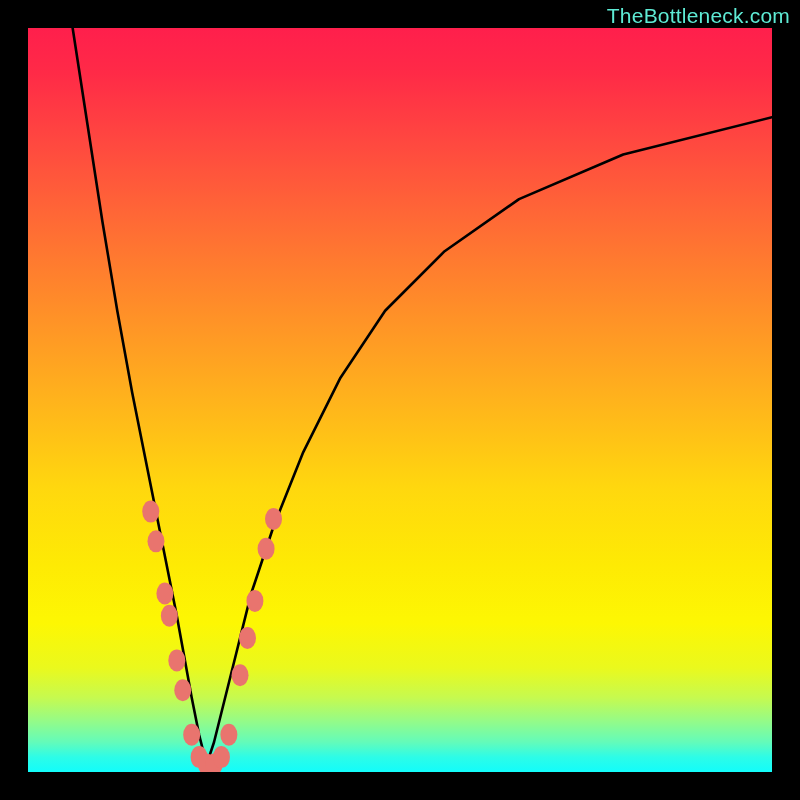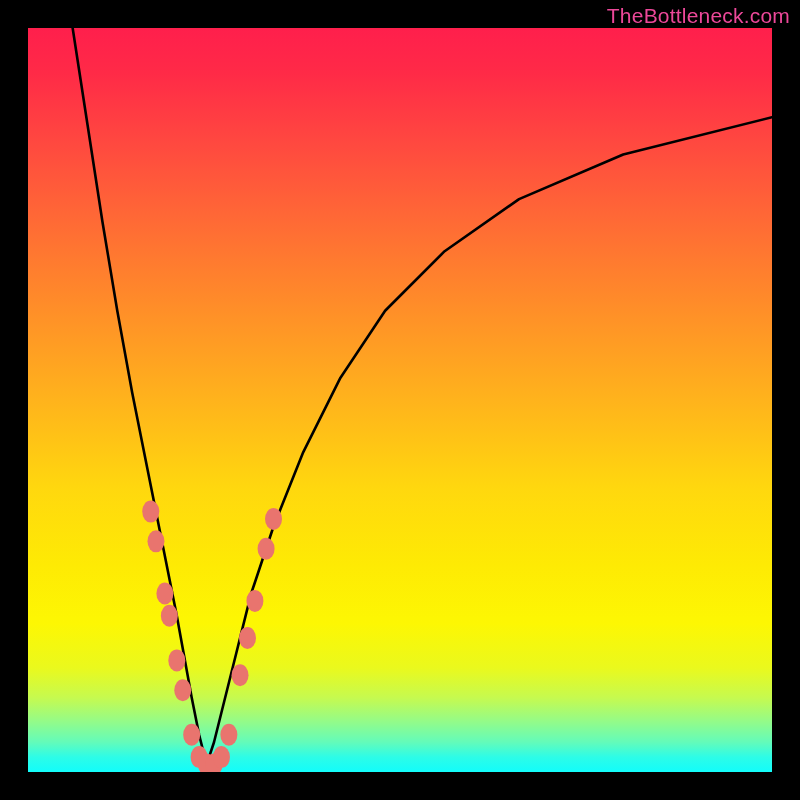--- a/index.html
+++ b/index.html
@@ -48,21 +48,21 @@
       #97fb85 93%,
       #63fbba 96%,
       #2dfce7 98%,
       #12fdfb 100%
     );
   }
   .watermark {
     position: absolute;
     top: 4px;
     right: 10px;
-    color: #ec4899;
+    color: #5eead4;
     font-size: 21px;
     font-weight: 500;
     letter-spacing: 0.2px;
     user-select: none;
   }
   svg.curves {
     position: absolute;
     left: 0;
     top: 0;
   }

